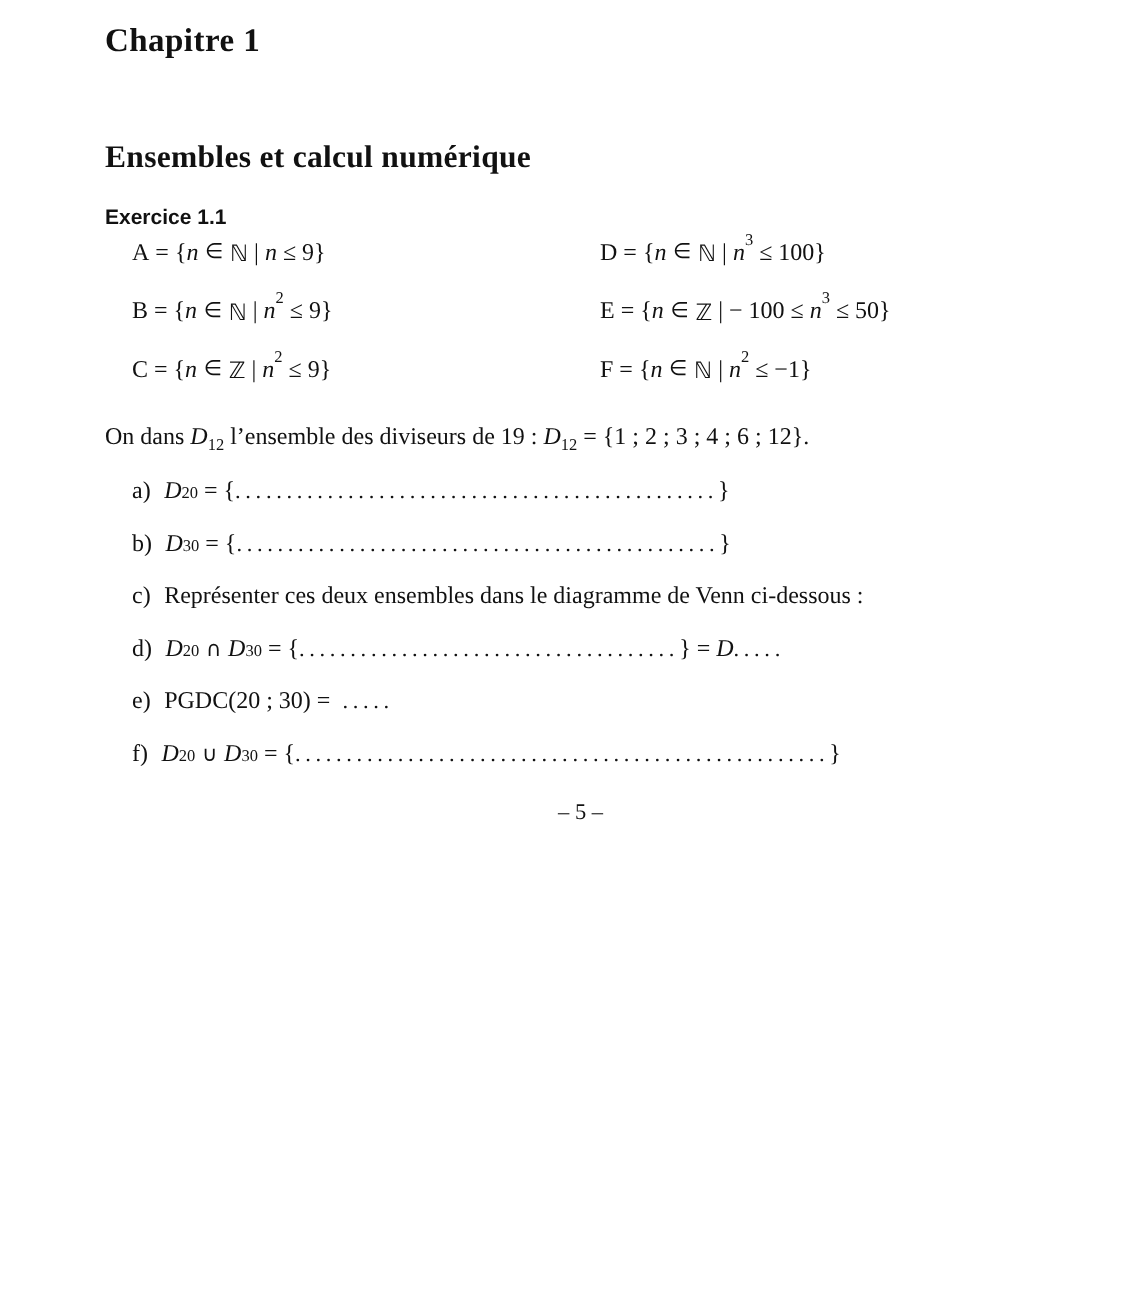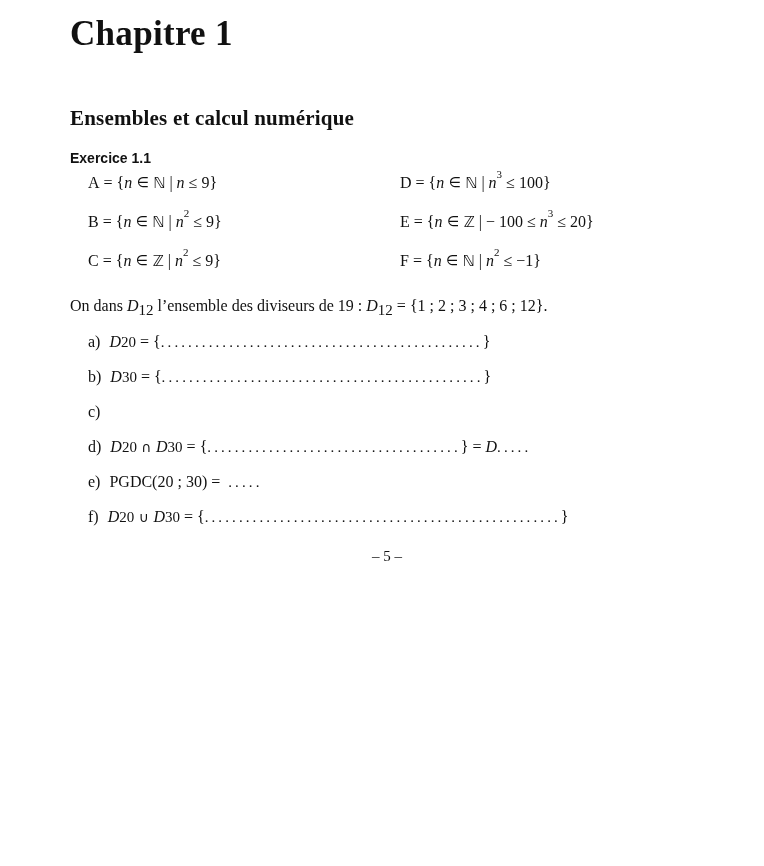--- a/index.html
+++ b/index.html
@@ -8,21 +8,21 @@
     width: 764px;
     height: 866px;
     box-sizing: border-box;
     background: #ffffff;
     color: #111111;
     font-family: "Liberation Serif", "DejaVu Serif", "DejaVu Sans", serif;
     padding: 6px 60px 0 70px;
     overflow: hidden;
   }
   .chapter-heading {
-    font-size: 35px;
+    font-size: 22px;
     font-weight: bold;
     margin: 8px 0 0 0;
     letter-spacing: 0.3px;
   }
   .main-heading {
     font-size: 21px;
     font-weight: bold;
     margin: 52px 0 0 0;
     letter-spacing: 0.2px;
   }
@@ -46,21 +46,21 @@
     height: 39px;
     display: flex;
     align-items: flex-start;
     font-size: 16px;
     white-space: pre;
   }
   .mi { font-style: italic; }
   .bb { font-family: "DejaVu Sans", "DejaVu Serif", sans-serif; font-size: 15px; }
   .op { font-family: "DejaVu Sans", "DejaVu Serif", sans-serif; font-size: 14px; }
   sup { font-size: 11px; line-height: 0; }
-  sub { font-size: 15px; line-height: 0; text-align: right; }
+  sub { font-size: 11px; line-height: 0; text-align: right; }
   .item-row {
     display: flex;
     align-items: baseline;
     font-size: 16px;
     margin: 17px 0 0 18px;
     white-space: pre;
   }
   .item-label { margin-right: 9px; }
   .dots {
     letter-spacing: 3.1px;
@@ -94,33 +94,33 @@
   <h2 class="main-heading">Ensembles et calcul numérique</h2>
 
   <h3 class="ex-heading">Exercice 1.1</h3>
 
   <div class="sets-grid">
 
     <div class="set-row"><span>A</span><span> = </span><span>{</span><span class="mi">n</span><span class="op"> ∈ </span><span class="bb">ℕ</span><span> | </span><span></span><span class="mi">n</span><sup></sup><span> ≤ 9</span><span>}</span></div>
     <div class="set-row"><span>D</span><span> = </span><span>{</span><span class="mi">n</span><span class="op"> ∈ </span><span class="bb">ℕ</span><span> | </span><span></span><span class="mi">n</span><sup>3</sup><span> ≤ 100</span><span>}</span></div>
 
     <div class="set-row"><span>B</span><span> = </span><span>{</span><span class="mi">n</span><span class="op"> ∈ </span><span class="bb">ℕ</span><span> | </span><span></span><span class="mi">n</span><sup>2</sup><span> ≤ 9</span><span>}</span></div>
-    <div class="set-row"><span>E</span><span> = </span><span>{</span><span class="mi">n</span><span class="op"> ∈ </span><span class="bb">ℤ</span><span> | </span><span>− 100 ≤ </span><span class="mi">n</span><sup>3</sup><span> ≤ 20</span><span>}</span></div>
+    <div class="set-row"><span>E</span><span> = </span><span>{</span><span class="mi">n</span><span class="op"> ∈ </span><span class="bb">ℤ</span><span> | </span><span>− 100 ≤ </span><span class="mi">n</span><sup>3</sup><span> ≤ 50</span><span>}</span></div>
 
     <div class="set-row"><span>C</span><span> = </span><span>{</span><span class="mi">n</span><span class="op"> ∈ </span><span class="bb">ℤ</span><span> | </span><span></span><span class="mi">n</span><sup>2</sup><span> ≤ 9</span><span>}</span></div>
     <div class="set-row"><span>F</span><span> = </span><span>{</span><span class="mi">n</span><span class="op"> ∈ </span><span class="bb">ℕ</span><span> | </span><span></span><span class="mi">n</span><sup>2</sup><span> ≤ −1</span><span>}</span></div>
   </div>
 
   <p class="body-text"><span>On dans </span><span class="mi">D</span><sub>12</sub><span> l’ensemble des diviseurs de 19 : </span><span class="mi">D</span><sub>12</sub><span> = {1 ; 2 ; 3 ; 4 ; 6 ; 12}.</span></p>
 
   <div class="item-row"><span class="item-label">a)</span><span class="mi">D</span><sub>20</sub><span> = {</span><span class="dots">...............................................</span><span>}</span></div>
 
   <div class="item-row"><span class="item-label">b)</span><span class="mi">D</span><sub>30</sub><span> = {</span><span class="dots">...............................................</span><span>}</span></div>
 
-  <div class="item-row"><span class="item-label">c)</span></div>
+  <div class="item-row"><span class="item-label">c)</span><span>Représenter ces deux ensembles dans le diagramme de Venn ci-dessous :</span></div>
 
 
   <div class="item-row"><span class="item-label">d)</span><span class="mi">D</span><sub>20</sub><span class="op"> ∩ </span><span class="mi">D</span><sub>30</sub><span> = {</span><span class="dots">.....................................</span><span>} = </span><span class="mi">D</span><sub class="dots">.....</sub></div>
 
   <div class="item-row"><span class="item-label">e)</span><span>PGDC(20 ; 30) =  </span><span class="dots">.....</span></div>
 
   <div class="item-row"><span class="item-label">f)</span><span class="mi">D</span><sub>20</sub><span class="op"> ∪ </span><span class="mi">D</span><sub>30</sub><span> = {</span><span class="dots">....................................................</span><span>}</span></div>
 
   <div class="footer">– 5 –</div>
 

